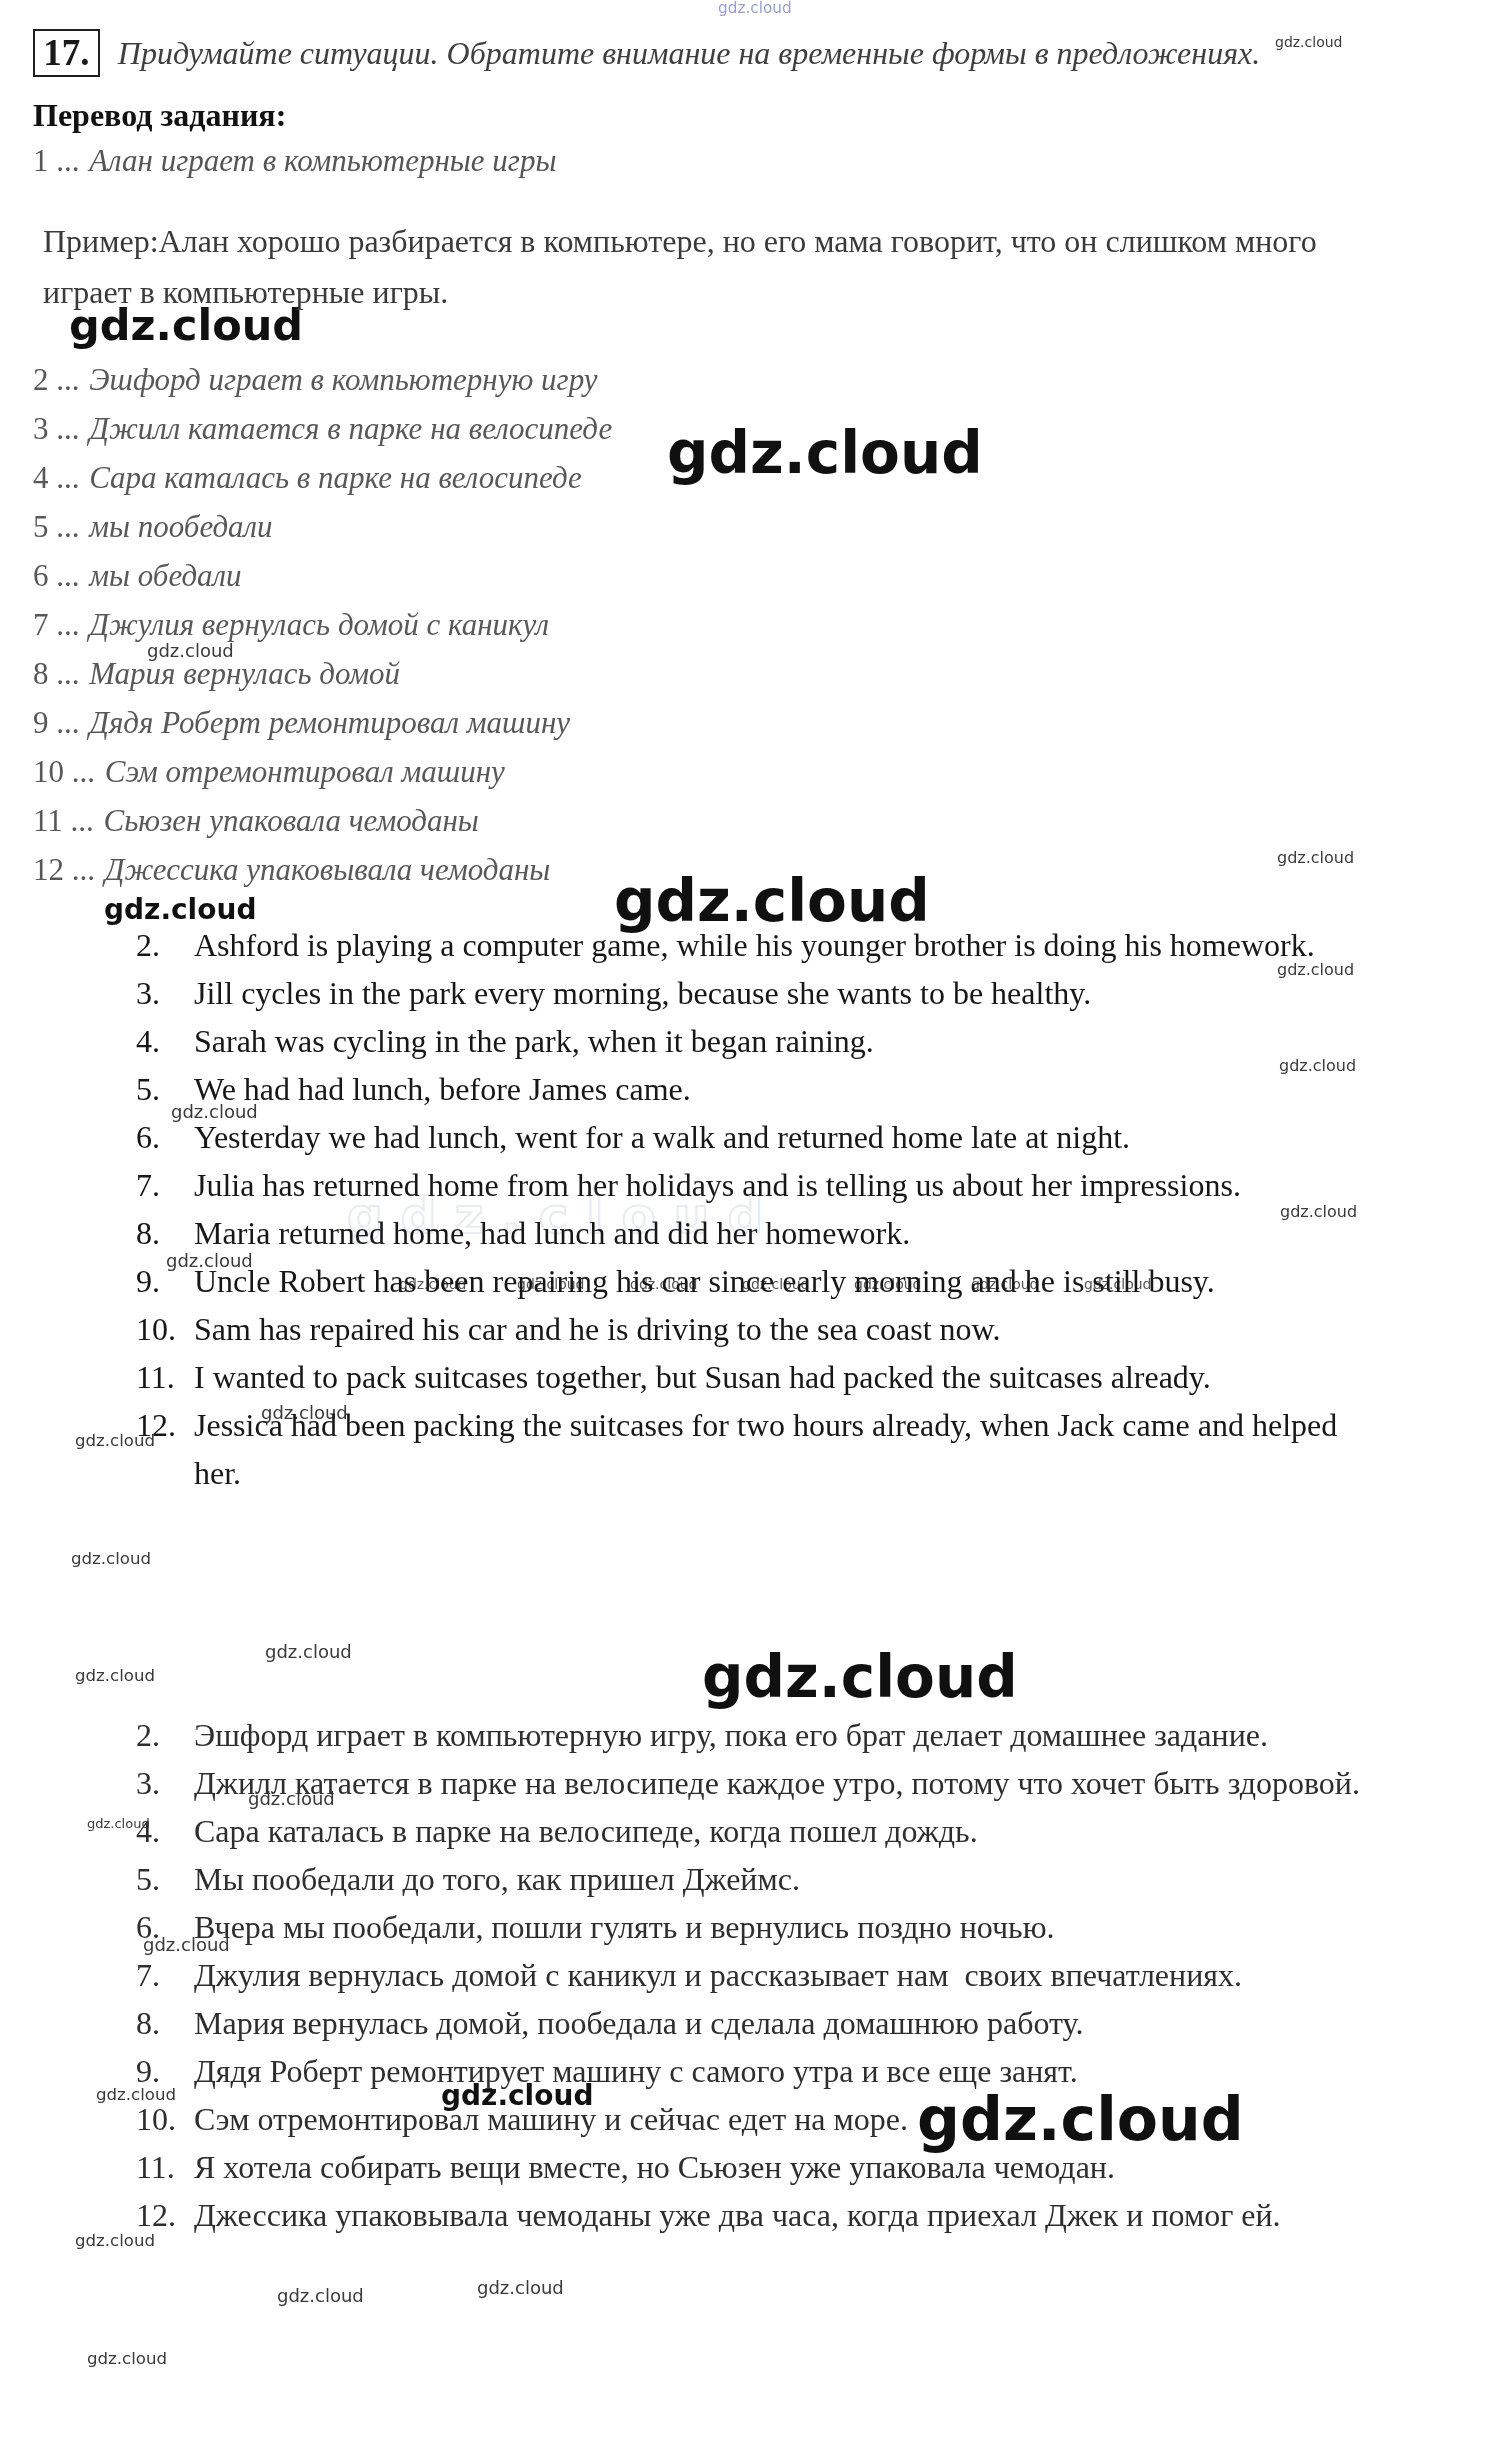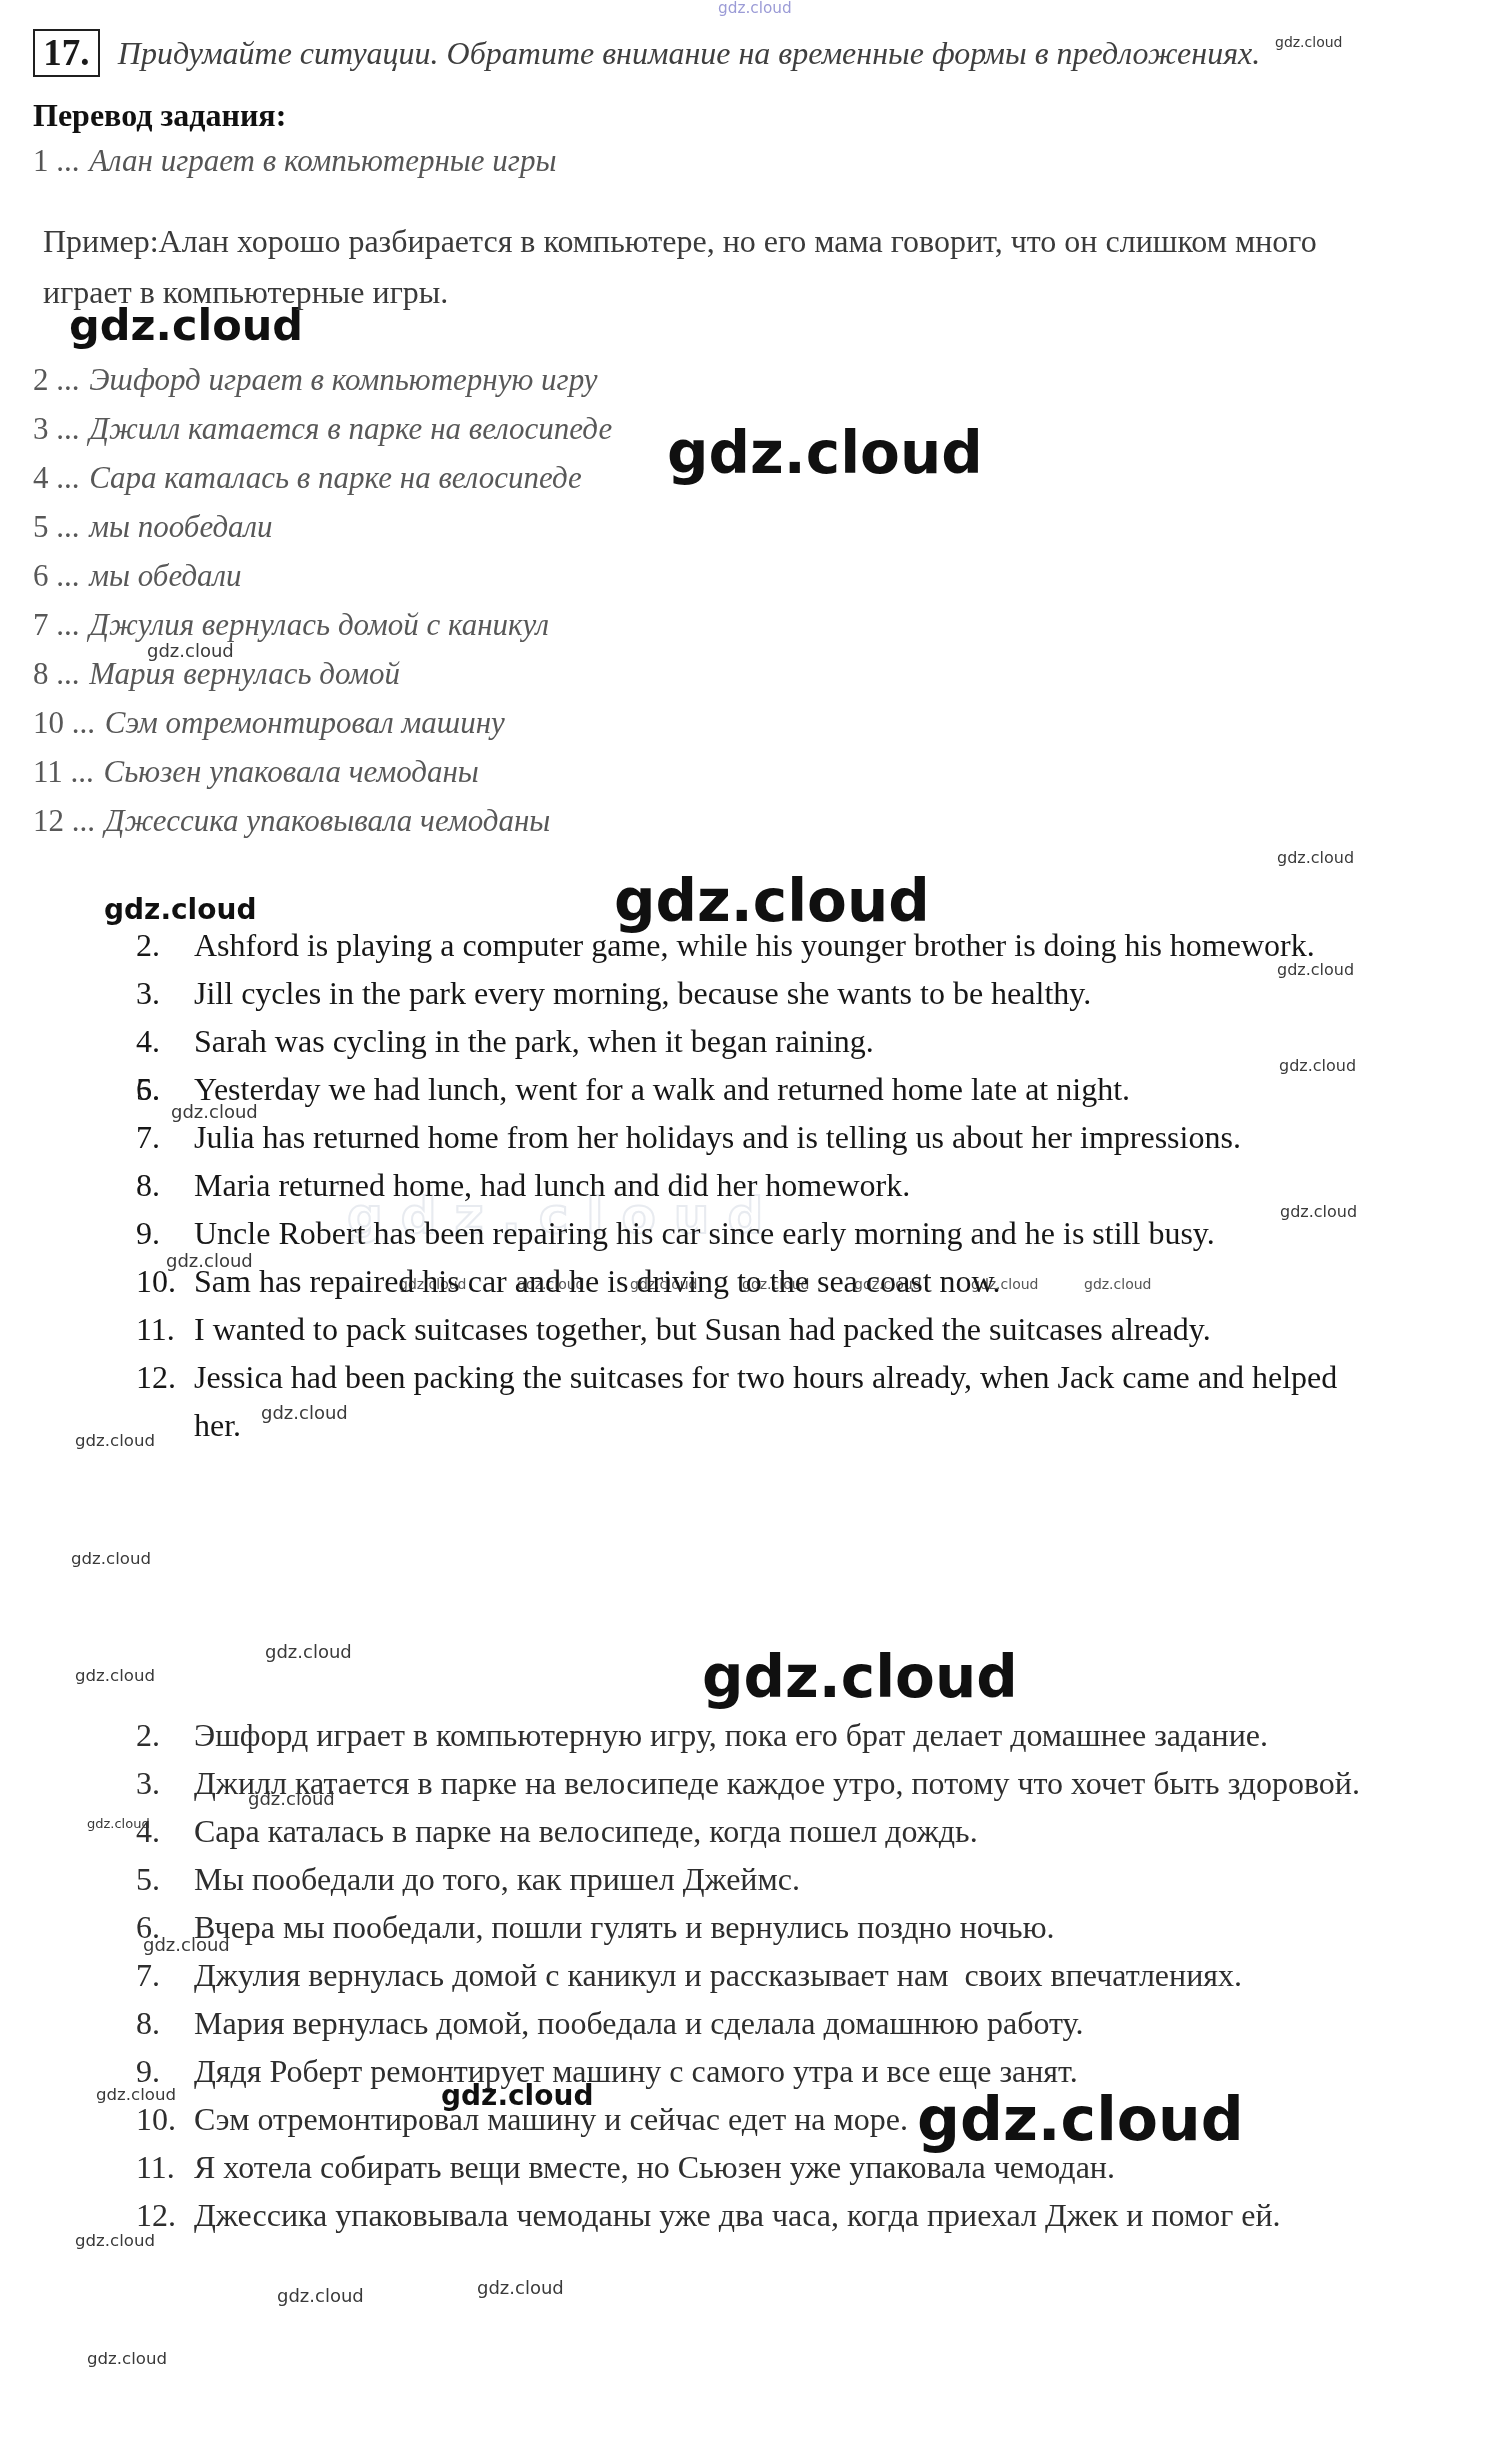--- a/index.html
+++ b/index.html
@@ -120,20 +120,23 @@
       </div>
 
       <div class="task-item">
         <span class="n">7 ...</span><span class="t">Джулия вернулась домой с каникул</span>
       </div>
 
       <div class="task-item">
         <span class="n">8 ...</span><span class="t">Мария вернулась домой</span>
       </div>
 
+      <div class="task-item">
+        <span class="n">9 ...</span><span class="t">Дядя Роберт ремонтировал машину</span>
+      </div>
 
       <div class="task-item">
         <span class="n">10 ...</span><span class="t">Сэм отремонтировал машину</span>
       </div>
 
       <div class="task-item">
         <span class="n">11 ...</span><span class="t">Сьюзен упаковала чемоданы</span>
       </div>
 
       <div class="task-item">
@@ -149,21 +152,21 @@
 
       <div class="ans">
         <span class="an">3.</span><span class="at">Jill cycles in the park every morning, because she wants to be healthy.</span>
       </div>
 
       <div class="ans">
         <span class="an">4.</span><span class="at">Sarah was cycling in the park, when it began raining.</span>
       </div>
 
       <div class="ans">
-        <span class="an">5.</span>
+        <span class="an">5.</span><span class="at">We had had lunch, before James came.</span>
       </div>
 
       <div class="ans">
         <span class="an">6.</span><span class="at">Yesterday we had lunch, went for a walk and returned home late at night.</span>
       </div>
 
       <div class="ans">
         <span class="an">7.</span><span class="at">Julia has returned home from her holidays and is telling us about her impressions.</span>
       </div>
 

